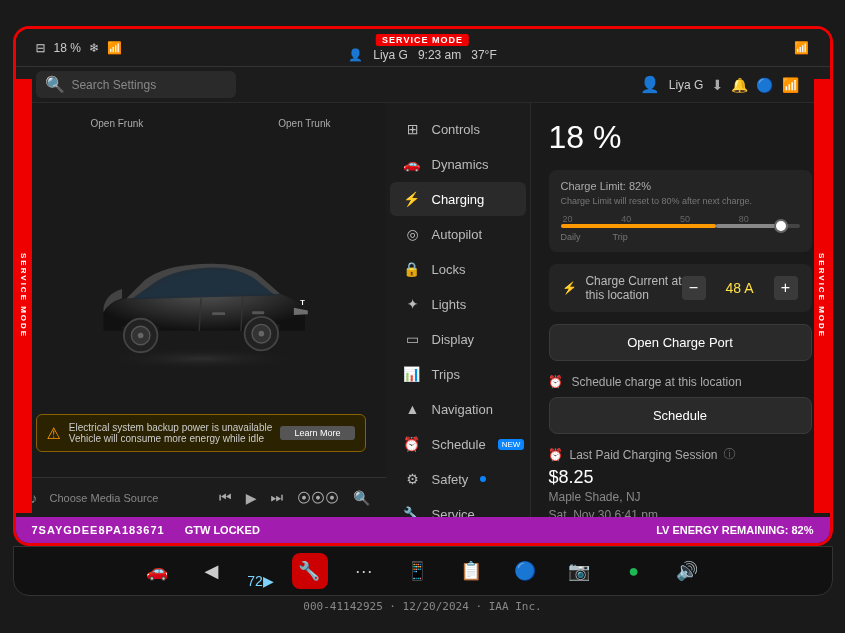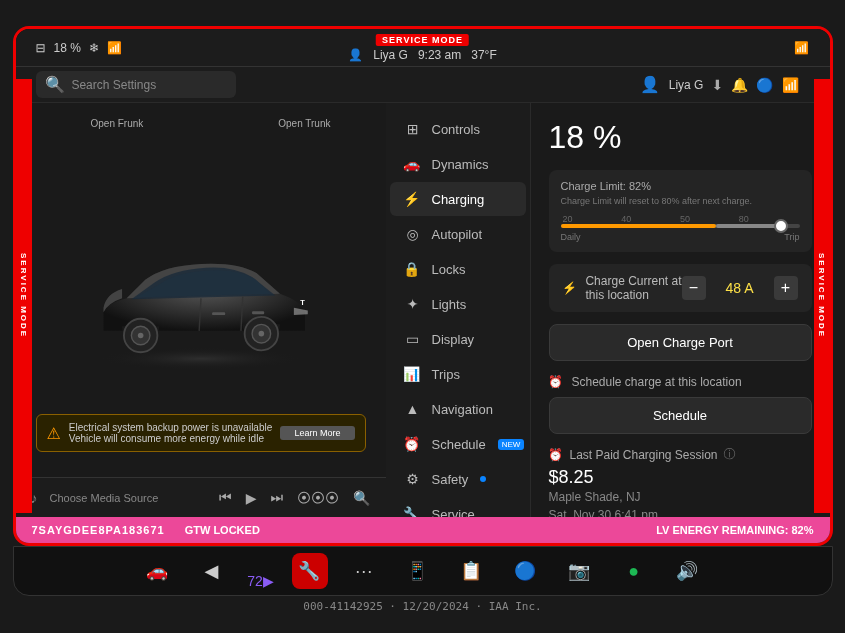--- a/index.html
+++ b/index.html
@@ -330,22 +330,22 @@
       right: 5%;
       top: -5px;
       width: 14px;
       height: 14px;
       background: #fff;
       border-radius: 50%;
       border: 2px solid #666;
     }
     .slider-sub-labels {
       display: flex;
-      justify-content: space-between;
-      gap: 4px;
+      justify-content: flex-start;
+      gap: 32px;
       font-size: 9px;
       color: #777;
     }
     .slider-tick-marks {
       display: flex;
       justify-content: space-between;
       font-size: 9px;
       color: #666;
       padding: 0 2px;
     }
@@ -448,21 +448,21 @@
     }
     .session-details {
       font-size: 12px;
       color: #888;
       line-height: 1.5;
     }
 
     
     .bottom-status-bar {
       height: 26px;
-      background: #ec4899;
+      background: #a21caf;
       display: flex;
       align-items: center;
       padding: 0 16px;
       gap: 20px;
     }
     .status-vin {
       font-size: 11px;
       color: #fff;
       font-weight: bold;
       letter-spacing: 1px;
@@ -501,21 +501,21 @@
       justify-content: center;
       font-size: 18px;
       color: #ccc;
       cursor: pointer;
     }
     .dock-icon-red {
       background: #c00;
     }
     .dock-temp-display {
       font-size: 14px;
-      color: #8b5cf6;
+      color: #7dd3fc;
       display: flex;
       align-items: center;
       margin-top: 20px;
     }
 
     
     .auction-label {
       text-align: center;
       font-size: 11px;
       color: #888;

